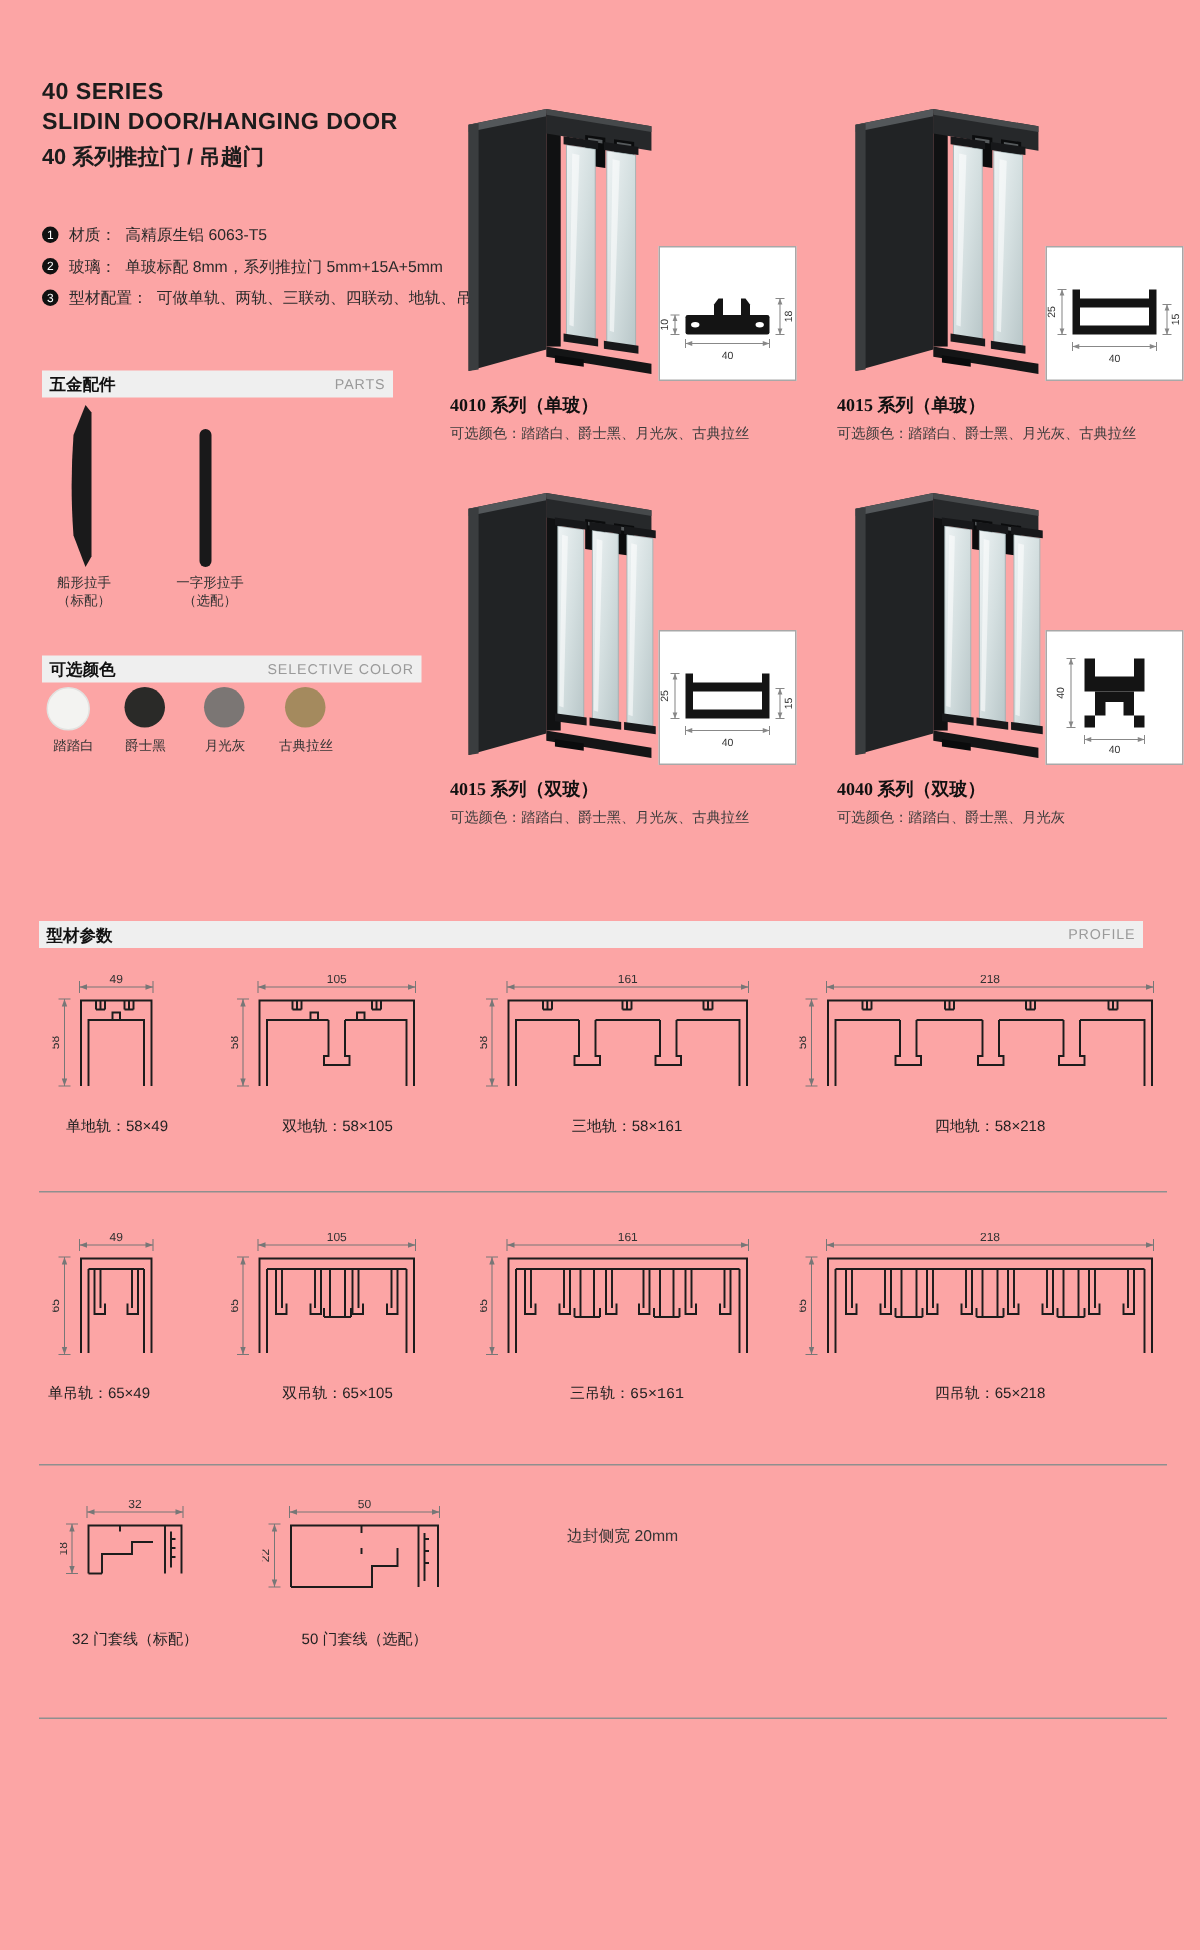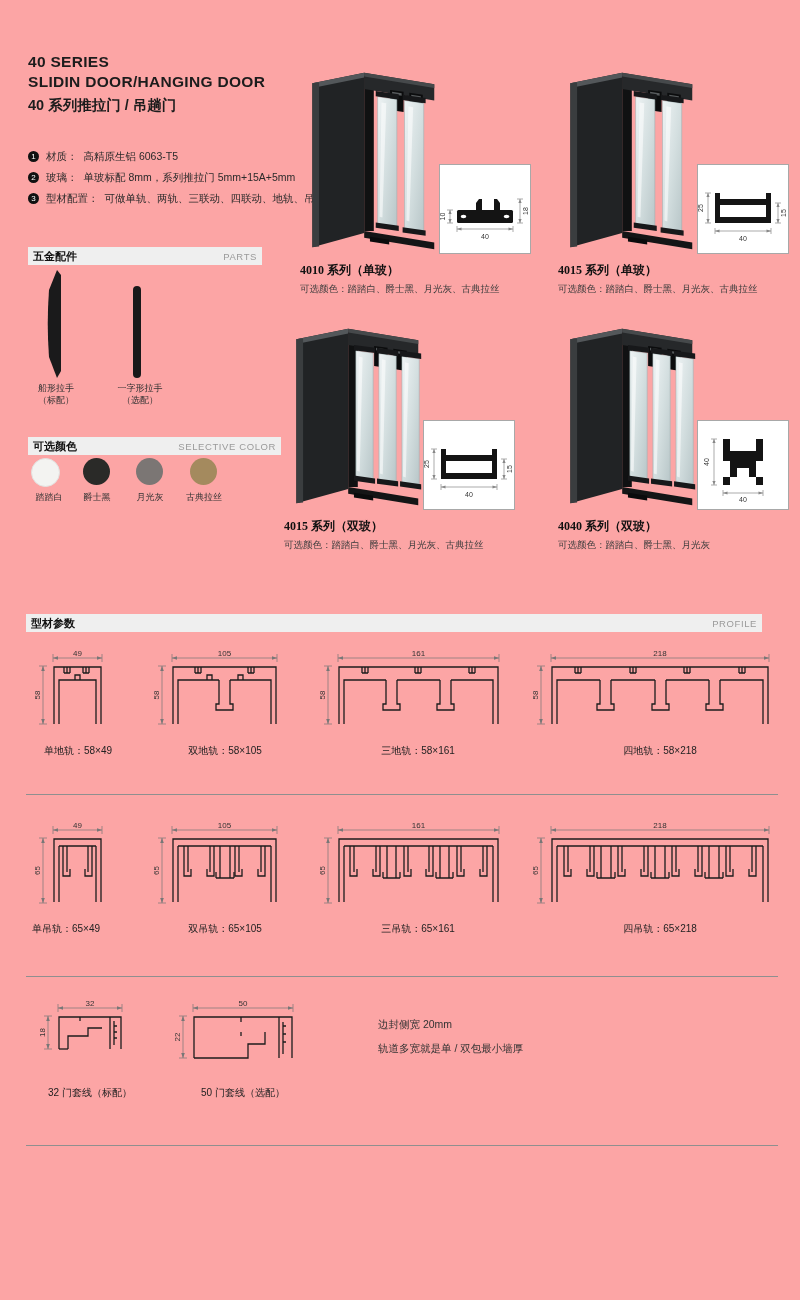--- a/index.html
+++ b/index.html
@@ -202,21 +202,21 @@
         </g>
         <text x="45" y="76" font-size="7" text-anchor="middle">40</text>
         <text transform="translate(5,43) rotate(-90)" font-size="7" text-anchor="middle">25</text>
         <text transform="translate(88,48) rotate(-90)" font-size="7" text-anchor="middle">15</text>
       </svg>
     </div>
     <div class="series">4015 系列（单玻）</div>
     <div class="avail">可选颜色：踏踏白、爵士黑、月光灰、古典拉丝</div>
   </div>
 
-  <div class="abs card" style="left:271px;top:316px;">
+  <div class="abs card" style="left:287px;top:316px;">
     <svg style="position:absolute;left:10px;top:4px" width="144" height="192" viewBox="0 0 150 200">
         <use href="#door3"></use>
       </svg>
     <div class="inset">
       <svg class="tech" width="90" height="88">
         <path fill-rule="evenodd" fill="#141414" d="M17,28 h5 v6 h46 v-6 h5 v30 h-56 z M22,40 h46 v12 h-46 z"></path>
         <g stroke="#888" stroke-width="0.7" fill="none">
           <path d="M17,66 H73 M17,63 V69 M73,63 V69"></path>
           <path d="M10,28 V58 M7,28 H13 M7,58 H13"></path>
           <path d="M80,38 V58 M77,38 H83 M77,58 H83"></path>
@@ -460,21 +460,21 @@
       </g>
     <g fill="#777">
         <path d="M18,8 l5,-1.8 v3.6 z"></path>
         <path d="M179,8 l-5,-1.8 v3.6 z"></path>
         <path d="M8,16 l-1.8,5 h3.6 z"></path>
         <path d="M8,81 l-1.8,-5 h3.6 z"></path>
       </g>
     <text x="98.5" y="5.5" font-size="8" text-anchor="middle">161</text>
     <text transform="translate(4.5,48.5) rotate(-90)" font-size="8" text-anchor="middle">65</text>
   </svg>
-  <div class="abs track-label" style="left:358px;top:922px;width:120px;">三吊轨：65×161</div>
+  <div class="abs track-label" style="left:358px;top:922px;width:120px;font-family:Liberation Mono, monospace;">三吊轨：65×161</div>
 
   <svg class="abs tech" style="left:533px;top:822px" width="240" height="88">
     <g transform="translate(18,16)" stroke="#1c1c1c" stroke-width="1.3" fill="none">
       <path d="M1,64 V1 H217 V64"></path>
         <path d="M6,64 V8 M212,64 V8"></path>
         <path d="M6,8 H212"></path>
       <path d="M13,8 V38 H20 V31"></path>
         <path d="M17,8 V34"></path>
         <path d="M43,8 V38 H36 V31"></path>
         <path d="M39,8 V34"></path>
@@ -554,18 +554,17 @@
         <path d="M8,16 l-1.8,5 h3.6 z"></path>
         <path d="M8,58 l-1.8,-5 h3.6 z"></path>
       </g>
     <text x="68" y="5.5" font-size="8" text-anchor="middle">50</text>
     <text transform="translate(4.5,37) rotate(-90)" font-size="8" text-anchor="middle">22</text>
   </svg>
   <div class="abs track-label" style="left:183px;top:1086px;width:120px;">50 门套线（选配）</div>
 
   <div class="abs notes">
     <div>边封侧宽 20mm</div>
-    <div>轨道多宽就是单 / 双包最小墙厚</div>
   </div>
 
   <div class="abs divider" style="left:26px;top:1145px;width:752px;"></div>
 
 </div>
 
 </body></html>

